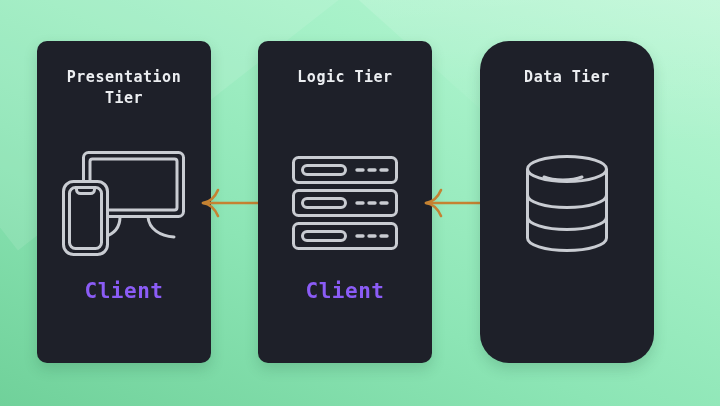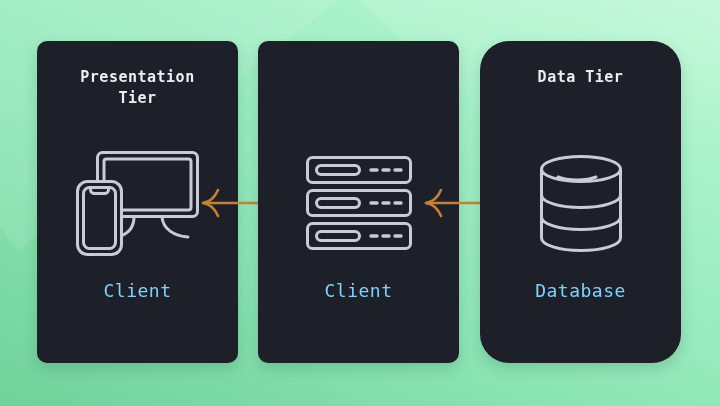--- a/index.html
+++ b/index.html
@@ -13,35 +13,35 @@
     background:rgba(255,255,255,0.10);transform:rotate(-38deg);
     pointer-events:none;
   }
   .sheen-b{
     position:absolute;top:0;right:0;width:430px;height:170px;
     background:linear-gradient(to bottom,rgba(255,255,255,0.14),rgba(255,255,255,0) 85%);
     clip-path:polygon(16% 0,100% 0,100% 100%,60% 100%);
     pointer-events:none;
   }
   .panel{
-    position:absolute;top:41px;width:201px;height:322px;
+    position:absolute;top:41px;width:174px;height:322px;
     background:#1e2029;border-radius:10px;
     box-shadow:0 6px 14px rgba(20,70,45,0.18);
   }
   .panel-presentation{left:37px;}
   .panel-logic{left:258px;}
   .panel-data{left:480px;border-radius:29px;}
   .panel-title{
     position:absolute;top:26px;left:0;right:0;margin:0 auto;max-width:150px;
     text-align:center;color:#eceef1;font-size:15px;font-weight:bold;
     line-height:21px;letter-spacing:0.5px;
   }
   .panel-label{
     position:absolute;top:240px;left:0;right:0;
-    text-align:center;color:#7dd3fc;font-size:18px;font-weight:normal;
+    text-align:center;color:#8b5cf6;font-size:21px;font-weight:bold;
     line-height:20px;letter-spacing:0.5px;
   }
   .panel-icon{
     position:absolute;top:162px;left:50%;transform:translate(-50%,-50%);
     line-height:0;
   }
   .arrow{position:absolute;top:187px;width:100px;height:32px;line-height:0;}
   .arrow-1{left:200px;}
   .arrow-2{left:423px;}
   svg{display:block;}
@@ -75,20 +75,21 @@
   <svg width="100" height="32" viewBox="0 0 100 32" fill="none">
     <path d="M4 16 H96" stroke="#c58232" stroke-width="2.4" stroke-linecap="round"></path>
     <path d="M97 16 C90 15 85 10 82 3" stroke="#c58232" stroke-width="2.6" stroke-linecap="round"></path>
     <path d="M97 16 C90 17 85 22 82 29" stroke="#c58232" stroke-width="2.6" stroke-linecap="round"></path>
     <path d="M3 16 C10 15 15 10 18 3" stroke="#c58232" stroke-width="2.6" stroke-linecap="round"></path>
     <path d="M3 16 C10 17 15 22 18 29" stroke="#c58232" stroke-width="2.6" stroke-linecap="round"></path>
   </svg>
 </div>
 
 <div class="panel panel-logic">
+  <div class="panel-title">Logic Tier</div>
   <div class="panel-icon">
     <svg width="106" height="94" viewBox="0 0 106 94" fill="none">
       <g stroke="#c9ccd2" stroke-width="3">
         <rect x="1.5" y="1.5" width="103" height="25" rx="5"></rect>
         <rect x="10.5" y="9.5" width="43" height="9" rx="4.5"></rect>
         <path d="M65 14 h6 M77 14 h6 M89 14 h6" stroke-linecap="round" stroke-width="3.4"></path>
         <rect x="1.5" y="34.5" width="103" height="25" rx="5"></rect>
         <rect x="10.5" y="42.5" width="43" height="9" rx="4.5"></rect>
         <path d="M65 47 h6 M77 47 h6 M89 47 h6" stroke-linecap="round" stroke-width="3.4"></path>
         <rect x="1.5" y="67.5" width="103" height="25" rx="5"></rect>
@@ -118,14 +119,13 @@
         <ellipse cx="43" cy="15" rx="39.5" ry="12.5"></ellipse>
         <path d="M3.5 15 V84"></path>
         <path d="M82.5 15 V84"></path>
         <path d="M3.5 41 a39.5 12.5 0 0 0 79 0"></path>
         <path d="M3.5 63 a39.5 12.5 0 0 0 79 0"></path>
         <path d="M3.5 84 a39.5 12.5 0 0 0 79 0"></path>
         <path d="M20 23 c10 4 28 4 38 0" stroke-linecap="round"></path>
       </g>
     </svg>
   </div>
-  <div class="panel-label">Database</div>
 </div>
 
 </body></html>

